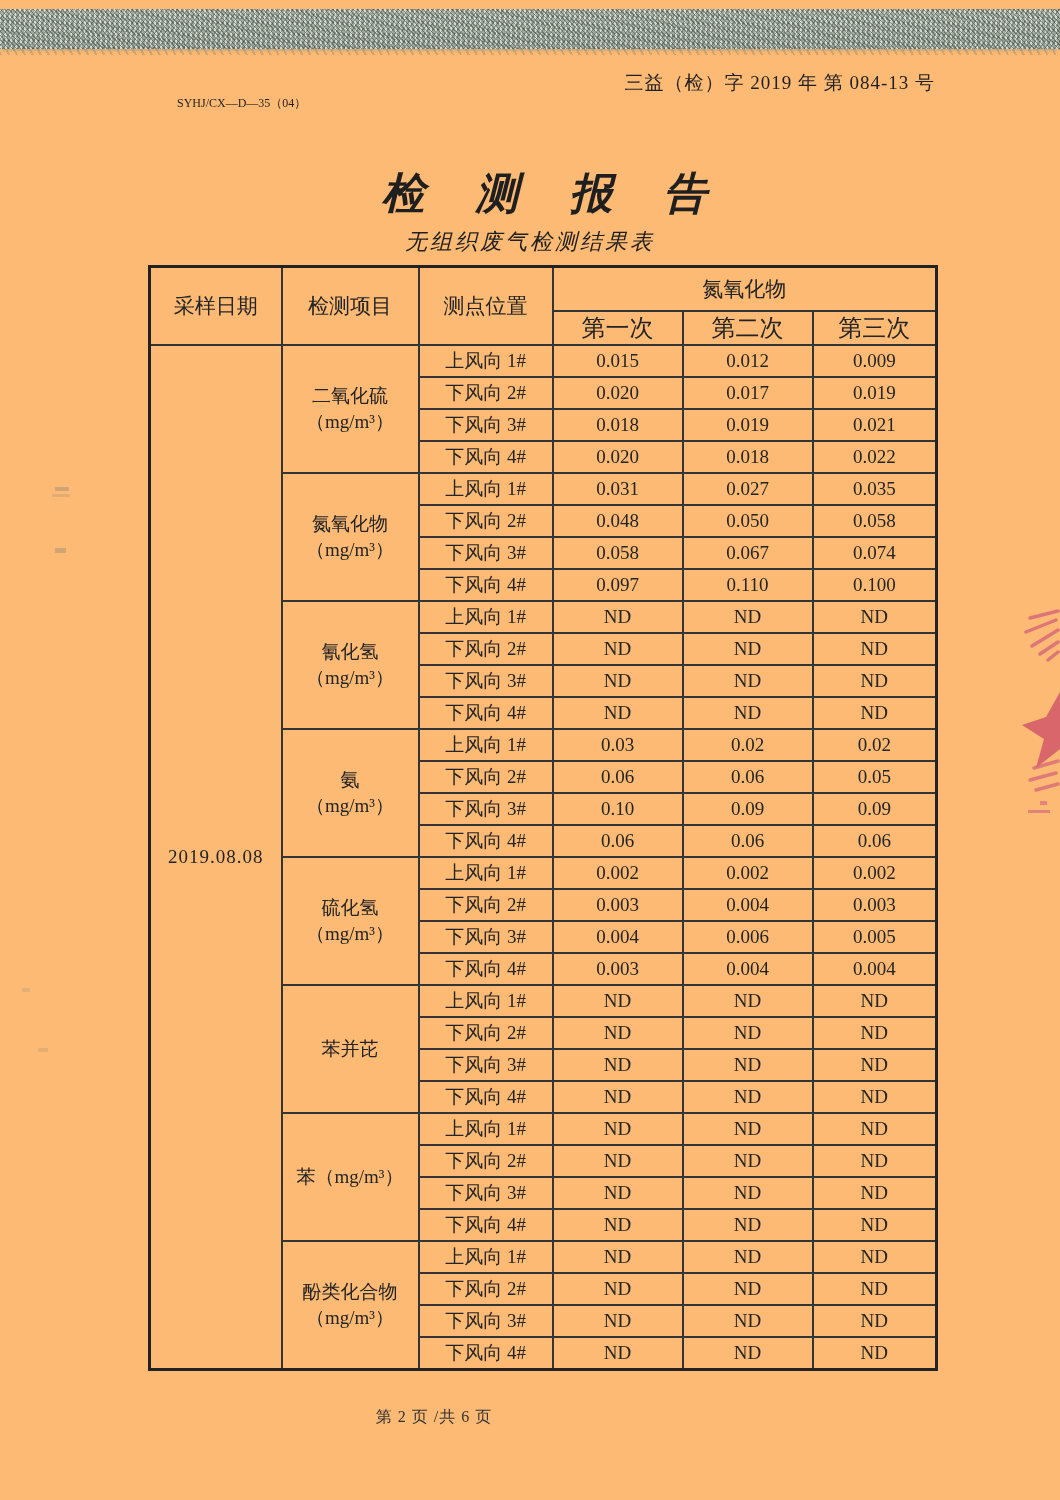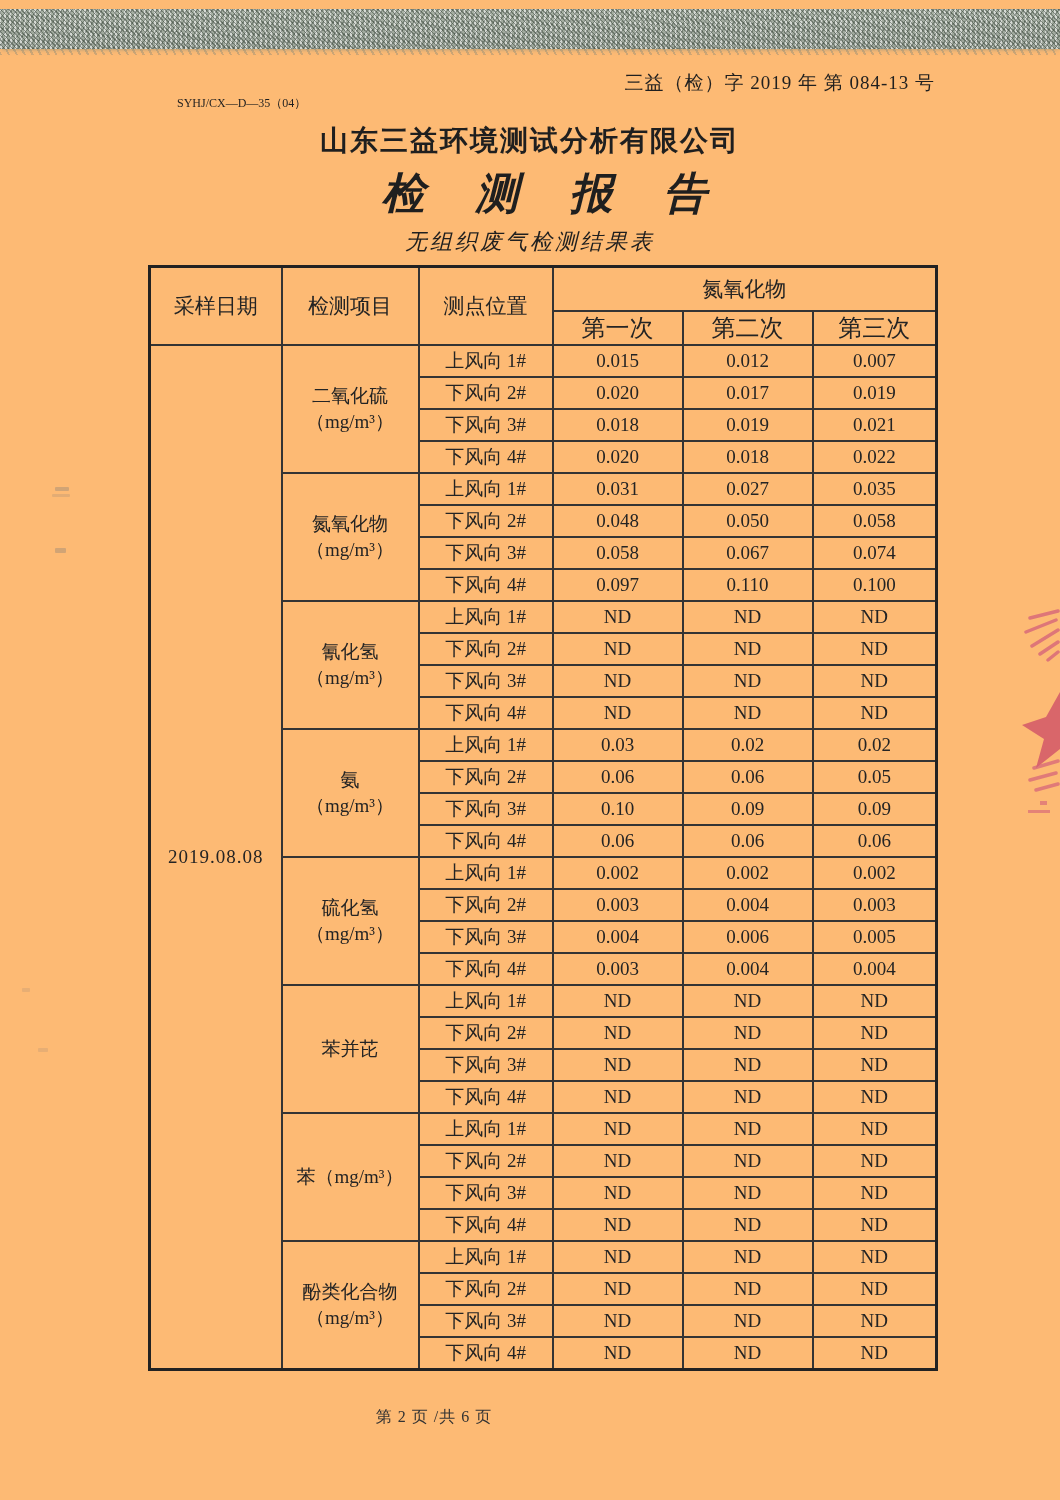--- a/index.html
+++ b/index.html
@@ -60,21 +60,20 @@
 <body>
 
 <div class="page">
 
   <div class="noise-band"></div>
 
   <div class="doc-number">三益（检）字 2019 年 第 084-13 号</div>
 
   <div class="doc-code">SYHJ/CX—D—35（04）</div>
 
-  <div class="company">山东三益环境测试分析有限公司</div>
 
   <div class="title">检　测　报　告</div>
 
   <div class="subtitle">无组织废气检测结果表</div>
 
   <table class="results">
     <colgroup>
       <col style="width:132px">
         <col style="width:137px">
         <col style="width:134px">
@@ -98,21 +97,21 @@
     <tbody>
         <tr>
           <td rowspan="32" class="date-cell">2019.08.08</td>
           <td rowspan="4" class="item-cell">
             <div>二氧化硫</div>
             <div>（mg/m³）</div>
           </td>
           <td>上风向 1#</td>
           <td>0.015</td>
           <td>0.012</td>
-          <td>0.007</td>
+          <td>0.009</td>
         </tr>
         <tr>
           <td>下风向 2#</td>
           <td>0.020</td>
           <td>0.017</td>
           <td>0.019</td>
         </tr>
         <tr>
           <td>下风向 3#</td>
           <td>0.018</td>

